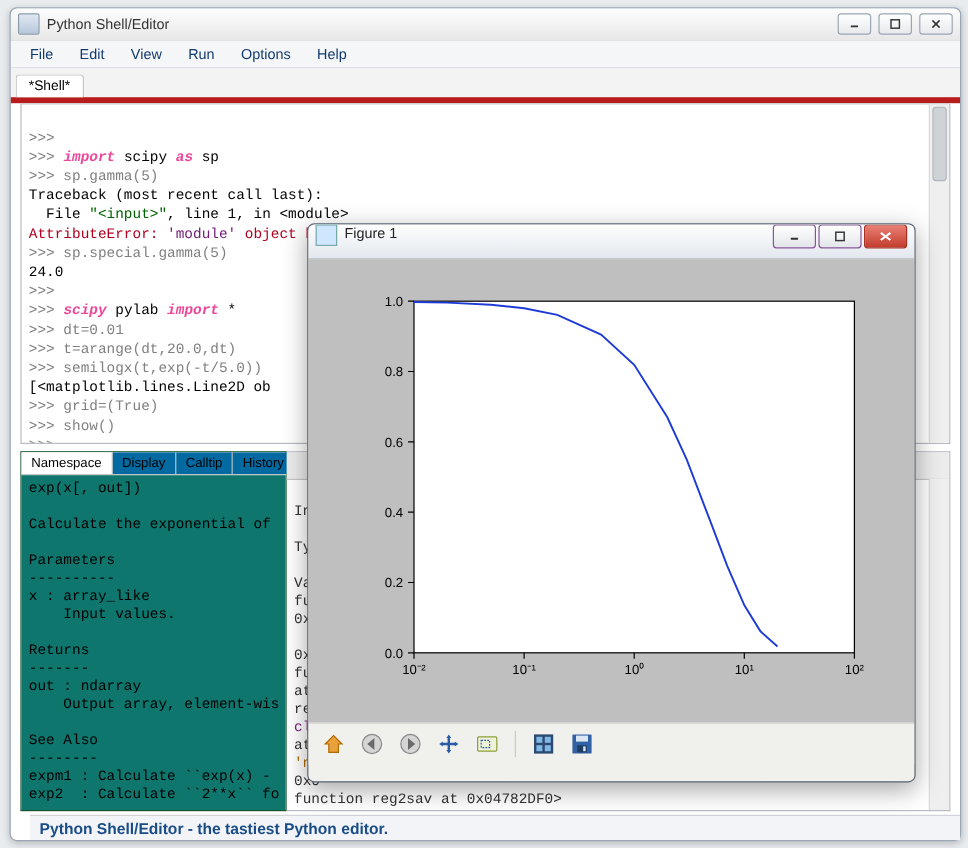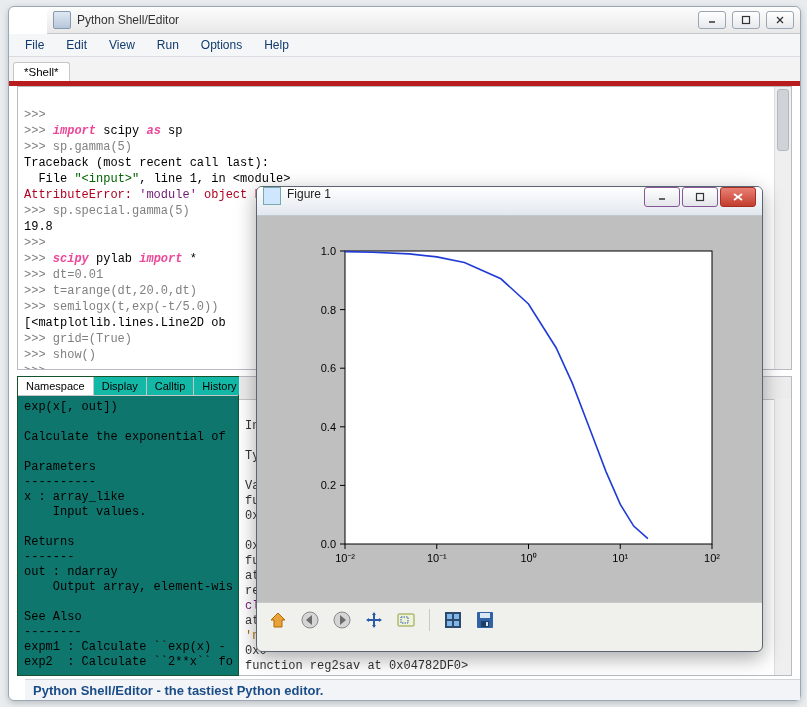--- a/index.html
+++ b/index.html
@@ -1,20 +1,20 @@
 <!DOCTYPE html>
 <html><head>
 <meta charset="utf-8">
 <style>
   html, body { margin:0; padding:0; font-family: "Segoe UI", Tahoma, sans-serif; font-size:12px; color:#000; }
   body { width:807px; height:707px; background:#e9ecef; position:relative; overflow:hidden; }
 
   
   .shell-window { position:absolute; left:8px; top:6px; width:791px; height:693px; background:#fff; border:1px solid #9aa7b4; border-radius:6px; box-shadow:0 2px 6px rgba(0,0,0,0.2); display:flex; flex-direction:column; }
-  .titlebar { height:26px; display:flex; align-items:center; padding:0 6px; background:linear-gradient(#fdfdfd,#e8e8e8); border-bottom:1px solid #c8c8c8; border-radius:6px 6px 0 0;margin-left:38px; }
+  .titlebar { height:26px; display:flex; align-items:center; padding:0 6px; background:linear-gradient(#fdfdfd,#e8e8e8); border-bottom:1px solid #c8c8c8; border-radius:6px 6px 0 0; }
   .titlebar .appicon { width:16px; height:16px; margin-right:6px; background:linear-gradient(#dfe8f2,#b6c7db); border:1px solid #89a; border-radius:2px; }
   .titlebar .title { flex:1; color:#333; }
   .win-btns { display:flex; gap:6px; }
   .win-btn { width:26px; height:16px; border:1px solid #9aa7b4; border-radius:3px; background:linear-gradient(#fff,#e7e9ec); display:flex; align-items:center; justify-content:center; cursor:default; }
   .win-btn svg { display:block; }
 
   .menubar { height:22px; display:flex; align-items:center; padding:0 6px; gap:2px; background:#f4f6f8; border-bottom:1px solid #d9dde2; }
   .menubar .menu { padding:2px 10px; color:#113a6d; border-radius:3px; }
 
   .doctabs { height:22px; display:flex; align-items:flex-end; padding:2px 4px 0; background:#f3f3f3; border-bottom:5px solid #b91c1c; }
@@ -30,21 +30,21 @@
   .code .pm { color:#808080; } 
   .code .err { color:#b00020; }
   .code .str { color:#006400; }
   .code .s2 { color:#701a75; }
 
   
   .lower { position:absolute; left:8px; right:8px; top:290px; bottom:24px; display:flex; }
   .doc-left { width:220px; border:1px solid #14532d; background:#fff; display:flex; flex-direction:column; }
   .doc-right { flex:1; border:1px solid #b8bcc2; border-left:none; background:#fff; display:flex; flex-direction:column; position:relative; }
   .tabstrip { display:flex; background:#ececec; border-bottom:1px solid #c6c6c6; }
-  .tabstrip .t { padding:3px 8px; border-right:1px solid #c6c6c6; font-size:11px; background:#14b8a6; }
+  .tabstrip .t { padding:3px 8px; border-right:1px solid #c6c6c6; font-size:11px; background:#0369a1; }
   .tabstrip .t.active { background:#fff; }
   .helptext { flex:1; padding:4px 6px; font:12px/15px Consolas, "Courier New", monospace; background:#0f766e; white-space:pre; overflow:hidden; }
   .righttext { flex:1; padding:4px 6px; font:12px/15px Consolas, "Courier New", monospace; white-space:pre; overflow:hidden; color:#333; }
   .righttext .cl { color:#7a1e7a; }
   .righttext .nm { color:#b36b00; }
   .doc-right .vscroll { position:absolute; right:0; top:22px; bottom:0; width:16px; background:#efefef; border-left:1px solid #dcdcdc; }
 
   .statusbar { position:absolute; left:16px; right:0; bottom:0; height:20px; display:flex; align-items:center; padding:0 8px; background:#f2f4f7; border-top:1px solid #d1d5da; color:#1a4c88; font-size:13px;font-weight:bold; }
 
   
@@ -112,21 +112,21 @@
           <div class="thumb"></div>
         </div>
       <div class="code">
 <span class="pm">&gt;&gt;&gt;</span>
 <span><span class="pm">&gt;&gt;&gt; </span><span class="kw">import</span><span> scipy </span><span class="kw">as</span><span> sp</span></span>
 <span class="pm">&gt;&gt;&gt; sp.gamma(5)</span>
 <span>Traceback (most recent call last):</span>
 <span><span>  File </span><span class="str">"&lt;input&gt;"</span><span>, line 1, in &lt;module&gt;</span></span>
 <span><span class="err">AttributeError: </span><span class="s2">'module'</span><span class="err"> object has no attribute </span><span class="s2">'gamma'</span></span>
 <span class="pm">&gt;&gt;&gt; sp.special.gamma(5)</span>
-<span>19.8</span>
+<span>24.0</span>
 <span class="pm">&gt;&gt;&gt;</span>
 <span><span class="pm">&gt;&gt;&gt; </span><span class="kw">scipy</span><span> pylab </span><span class="kw">import</span><span> *</span></span>
 <span class="pm">&gt;&gt;&gt; dt=0.01</span>
 <span class="pm">&gt;&gt;&gt; t=arange(dt,20.0,dt)</span>
 <span class="pm">&gt;&gt;&gt; semilogx(t,exp(-t/5.0))</span>
 <span>[&lt;matplotlib.lines.Line2D ob</span>
 <span class="pm">&gt;&gt;&gt; grid=(True)</span>
 <span class="pm">&gt;&gt;&gt; show()</span>
 <span class="pm">&gt;&gt;&gt;</span>
 </div>

